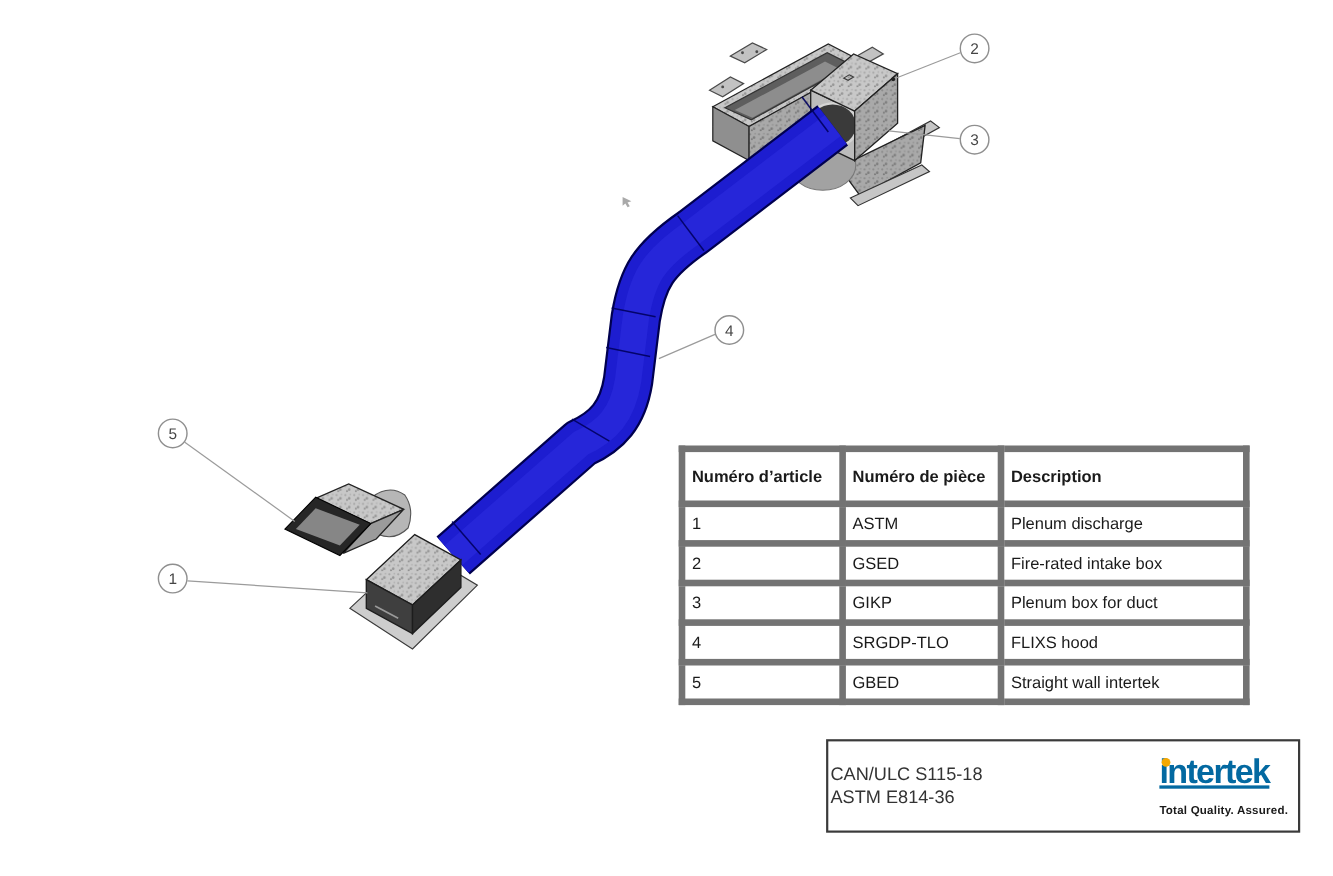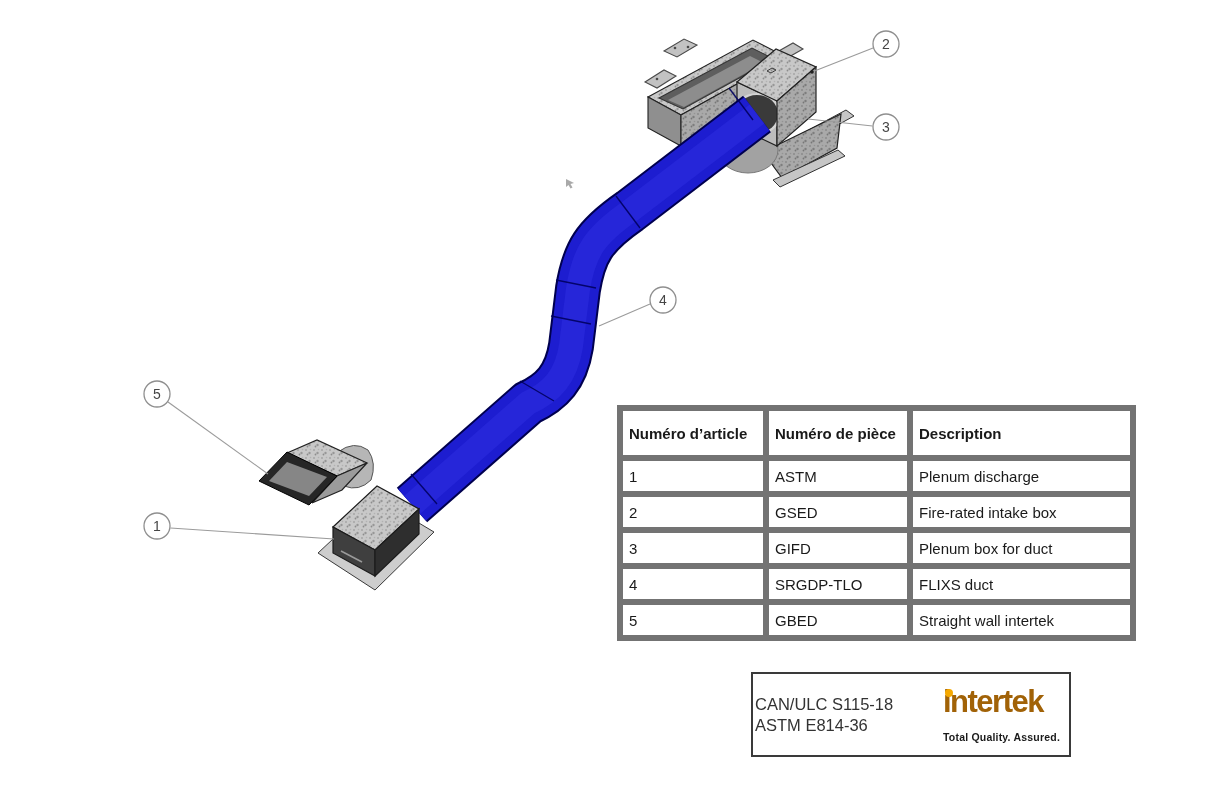--- a/index.html
+++ b/index.html
@@ -36,21 +36,21 @@
   table.parts td { height: 36px; font-weight: normal; }
   .col-item  { width: 146px; }
   .col-part  { width: 144px; }
   .col-desc  { width: 223px; }
 
   
   .cert-box {
     position: absolute;
     left: 751px;
     top: 672px;
-    width: 320px;
+    width: 431px;
     height: 85px;
     border: 2px solid #3a3a3a;
     display: flex;
     align-items: center;
   }
   .standards {
     font-size: 16.5px;
     line-height: 21px;
     color: #333333;
     padding-left: 2px;
@@ -59,22 +59,23 @@
   .logo-block {
     margin-left: auto;
     margin-right: 9px;
     text-align: left;
   }
   .logo-word-wrap { position: relative; display: inline-block; line-height: 1; }
   .logo-word {
     font-weight: bold;
     font-size: 31px;
     letter-spacing: -1.5px;
-    color: #a16207;
+    color: #0369a1;
     line-height: 1;
+    text-decoration: underline;
   }
   .logo-idot {
     position: absolute;
     left: 2px;
     top: 2.5px;
     width: 8px;
     height: 8px;
     border-radius: 50%;
     background: #f5a800;
   }
@@ -237,27 +238,27 @@
         <td>ASTM</td>
         <td>Plenum discharge</td>
       </tr>
       <tr>
         <td>2</td>
         <td>GSED</td>
         <td>Fire-rated intake box</td>
       </tr>
       <tr>
         <td>3</td>
-        <td>GIFD</td>
+        <td>GIKP</td>
         <td>Plenum box for duct</td>
       </tr>
       <tr>
         <td>4</td>
         <td>SRGDP-TLO</td>
-        <td>FLIXS duct</td>
+        <td>FLIXS hood</td>
       </tr>
       <tr>
         <td>5</td>
         <td>GBED</td>
         <td>Straight wall intertek</td>
       </tr>
     </tbody>
   </table>
 
   <div class="cert-box">

